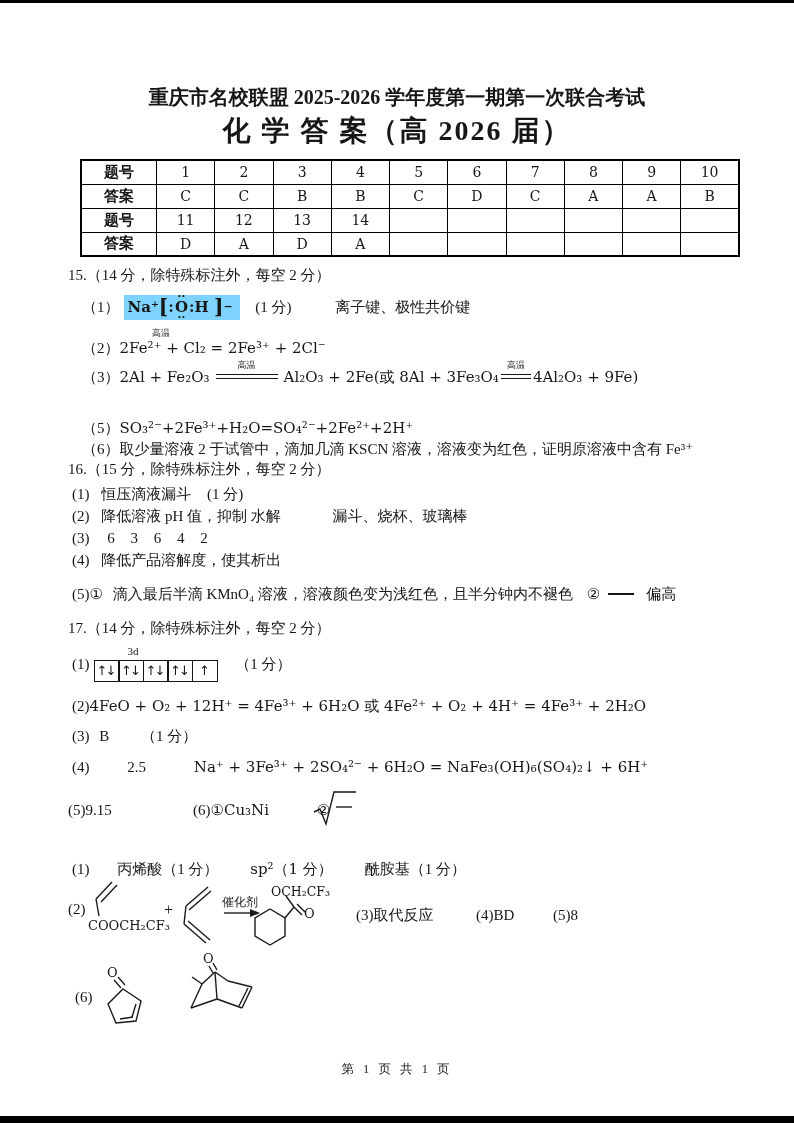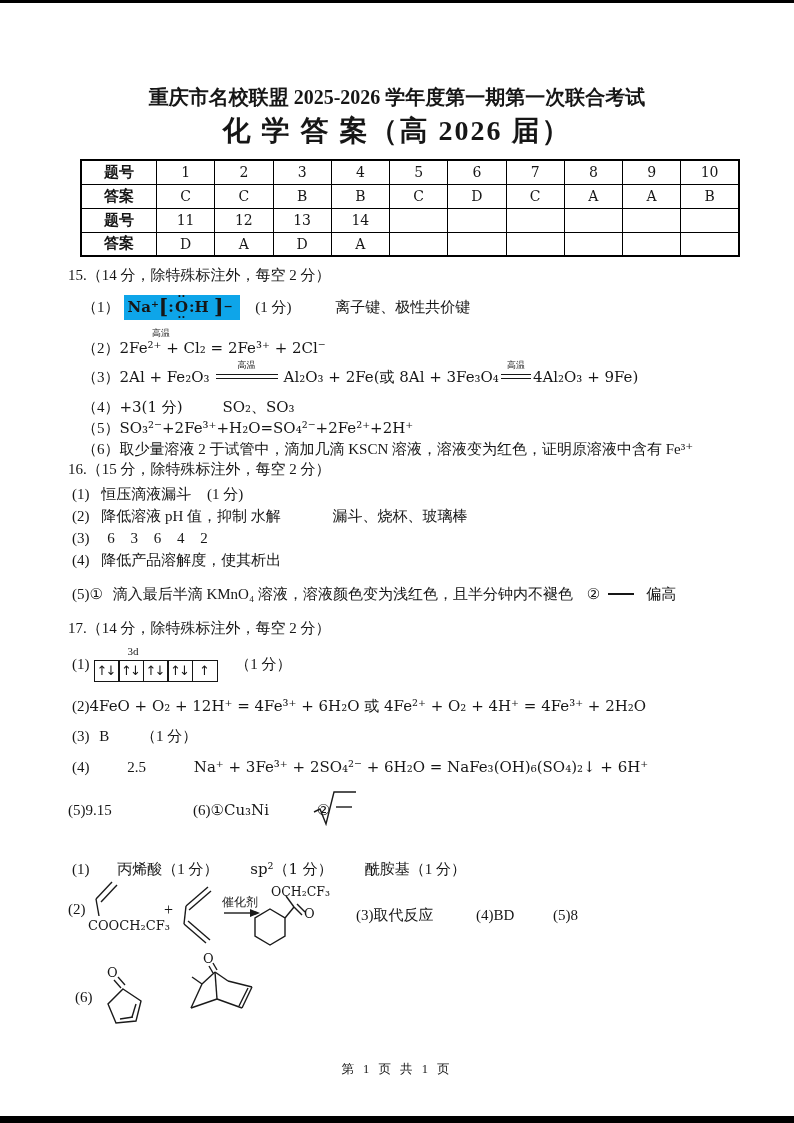--- a/index.html
+++ b/index.html
@@ -16,21 +16,21 @@
   
   table.anst{border-collapse:collapse;table-layout:fixed;width:660px;}
   table.anst,table.anst th,table.anst td{border:1.6px solid #000;margin-left:13px;}
   table.anst{border-width:2.2px;}
   table.anst th{width:72px;font-family:"Liberation Sans","DejaVu Sans",sans-serif;
                 font-weight:700;font-size:15px;}
   table.anst td{text-align:center;font-size:14px;font-family:"DejaVu Serif",serif;}
   table.anst tr{height:24px;}
 
   
-  .lewis{display:inline-flex;align-items:center;background:#0ea5e9;padding:2px 7px 3px 4px;
+  .lewis{display:inline-flex;align-items:center;background:#7dd3fc;padding:2px 7px 3px 4px;
          font-weight:bold;font-family:"DejaVu Serif",serif;margin:0 4px;text-align:center;}
   .lbr{font-size:20px;line-height:1;}
   .ocol{position:relative;display:inline-block;margin:0 1px;}
   .odots{position:absolute;left:50%;transform:translateX(-50%);font-size:11px;line-height:1;}
   .odots.t{top:-7px;} .odots.b{bottom:-7px;}
   .lsup{font-size:11px;vertical-align:8px;}
 
   
   .deq{display:inline-block;position:relative;vertical-align:3px;height:3.5px;
        border-top:1.6px solid #161616;border-bottom:1.6px solid #161616;margin:0 6px;}
@@ -130,24 +130,20 @@
 
   <div class="abs small-cn" style="left:152px;top:327px;">高温</div>
   <div class="abs ln" style="left:82px;top:339px;">
     <span>（2）</span><span class="eq">2Fe²⁺ + Cl₂ = 2Fe³⁺ + 2Cl⁻</span>
   </div>
 
   <div class="abs ln" style="left:82px;top:368px;">
     <span>（3）</span><span class="eq">2Al + Fe₂O₃</span><span class="deq w1"><span class="cond">高温</span></span><span class="eq">Al₂O₃ + 2Fe(或 8Al + 3Fe₃O₄</span><span class="deq w2"><span class="cond">高温</span></span><span class="eq">4Al₂O₃ + 9Fe)</span>
   </div>
 
-  <div class="abs ln" style="left:82px;top:398px;">
-    <span>（4）</span><span class="eq">+3(1 分)</span>
-    <span class="eq" style="margin-left:36px">SO₂、SO₃</span>
-  </div>
 
   <div class="abs ln" style="left:82px;top:419px;">
     <span>（5）</span><span class="eq">SO₃²⁻+2Fe³⁺+H₂O=SO₄²⁻+2Fe²⁺+2H⁺</span>
   </div>
 
   <div class="abs ln" style="left:82px;top:440px;">
     <span>（6）</span><span>取少量溶液 2 于试管中，滴加几滴 KSCN 溶液，溶液变为红色，证明原溶液中含有 Fe³⁺</span>
   </div>
 
   <div class="abs ln" style="left:68px;top:460px;">16.（15 分，除特殊标注外，每空 2 分）</div>

